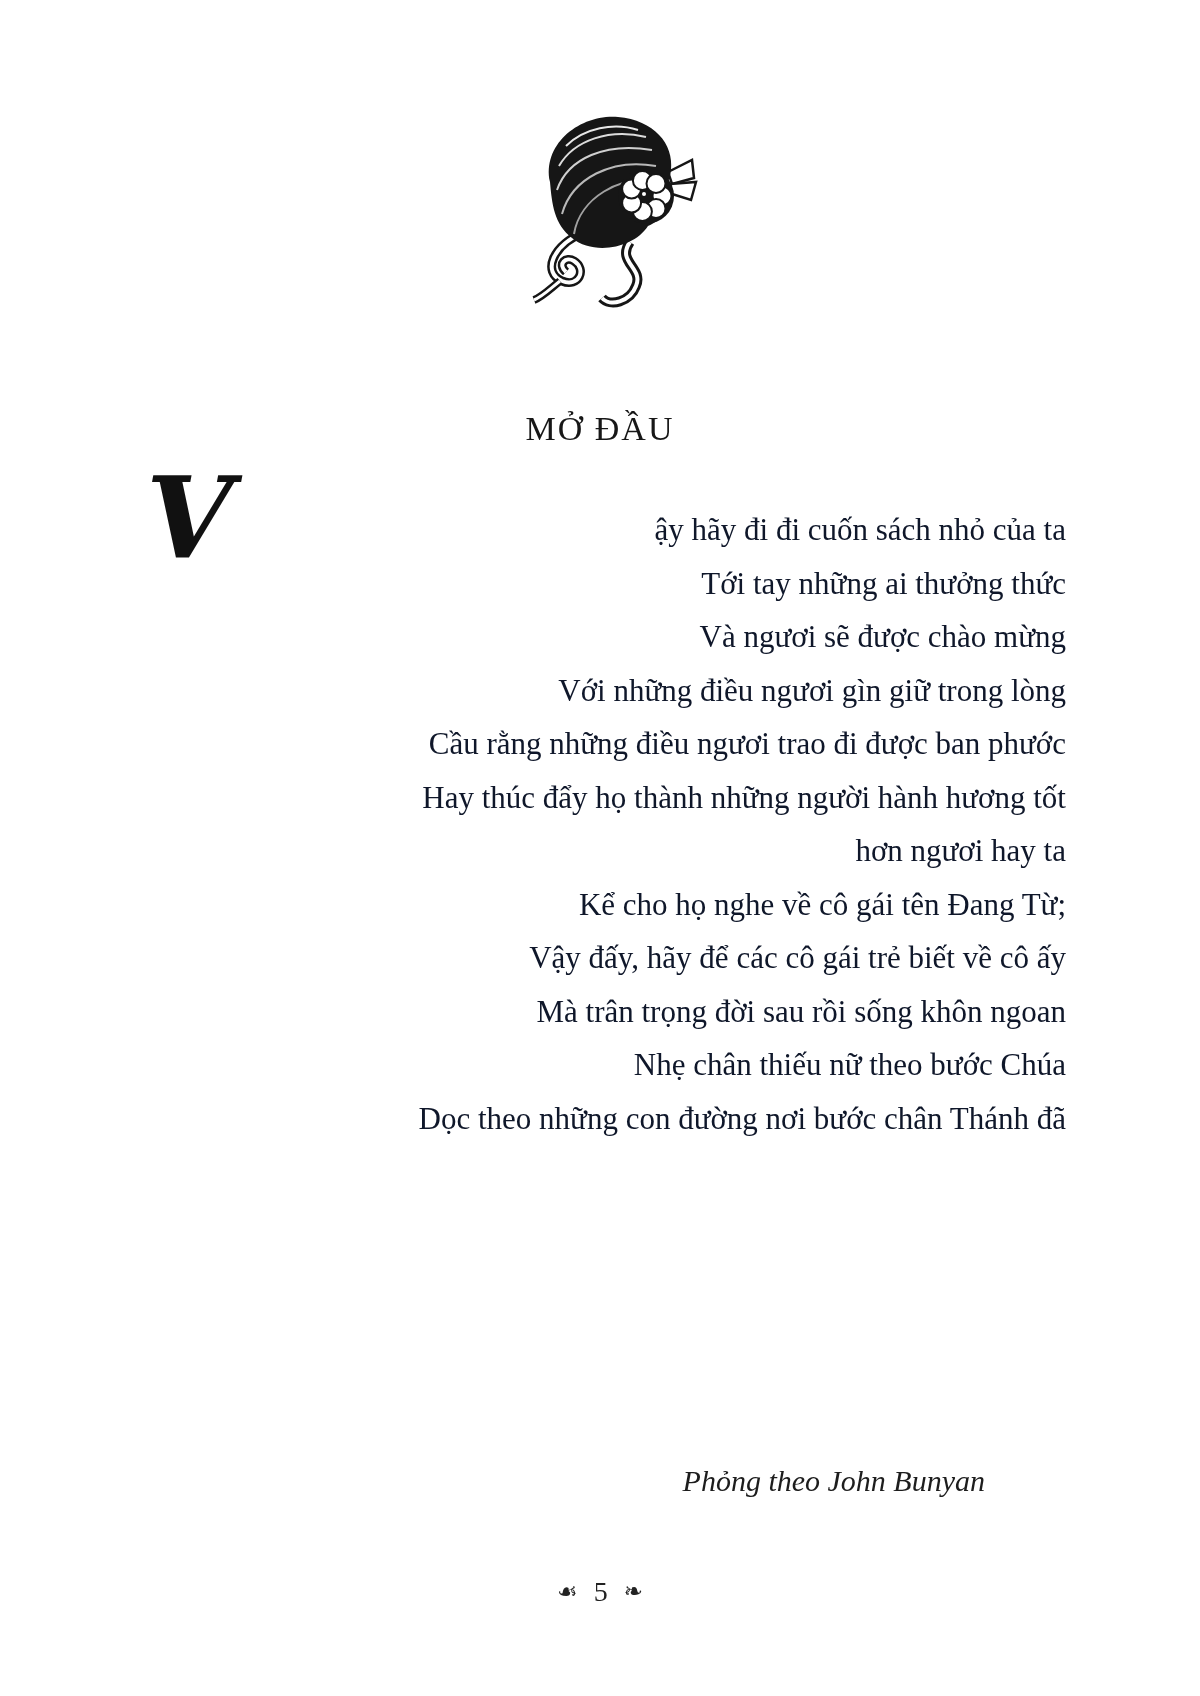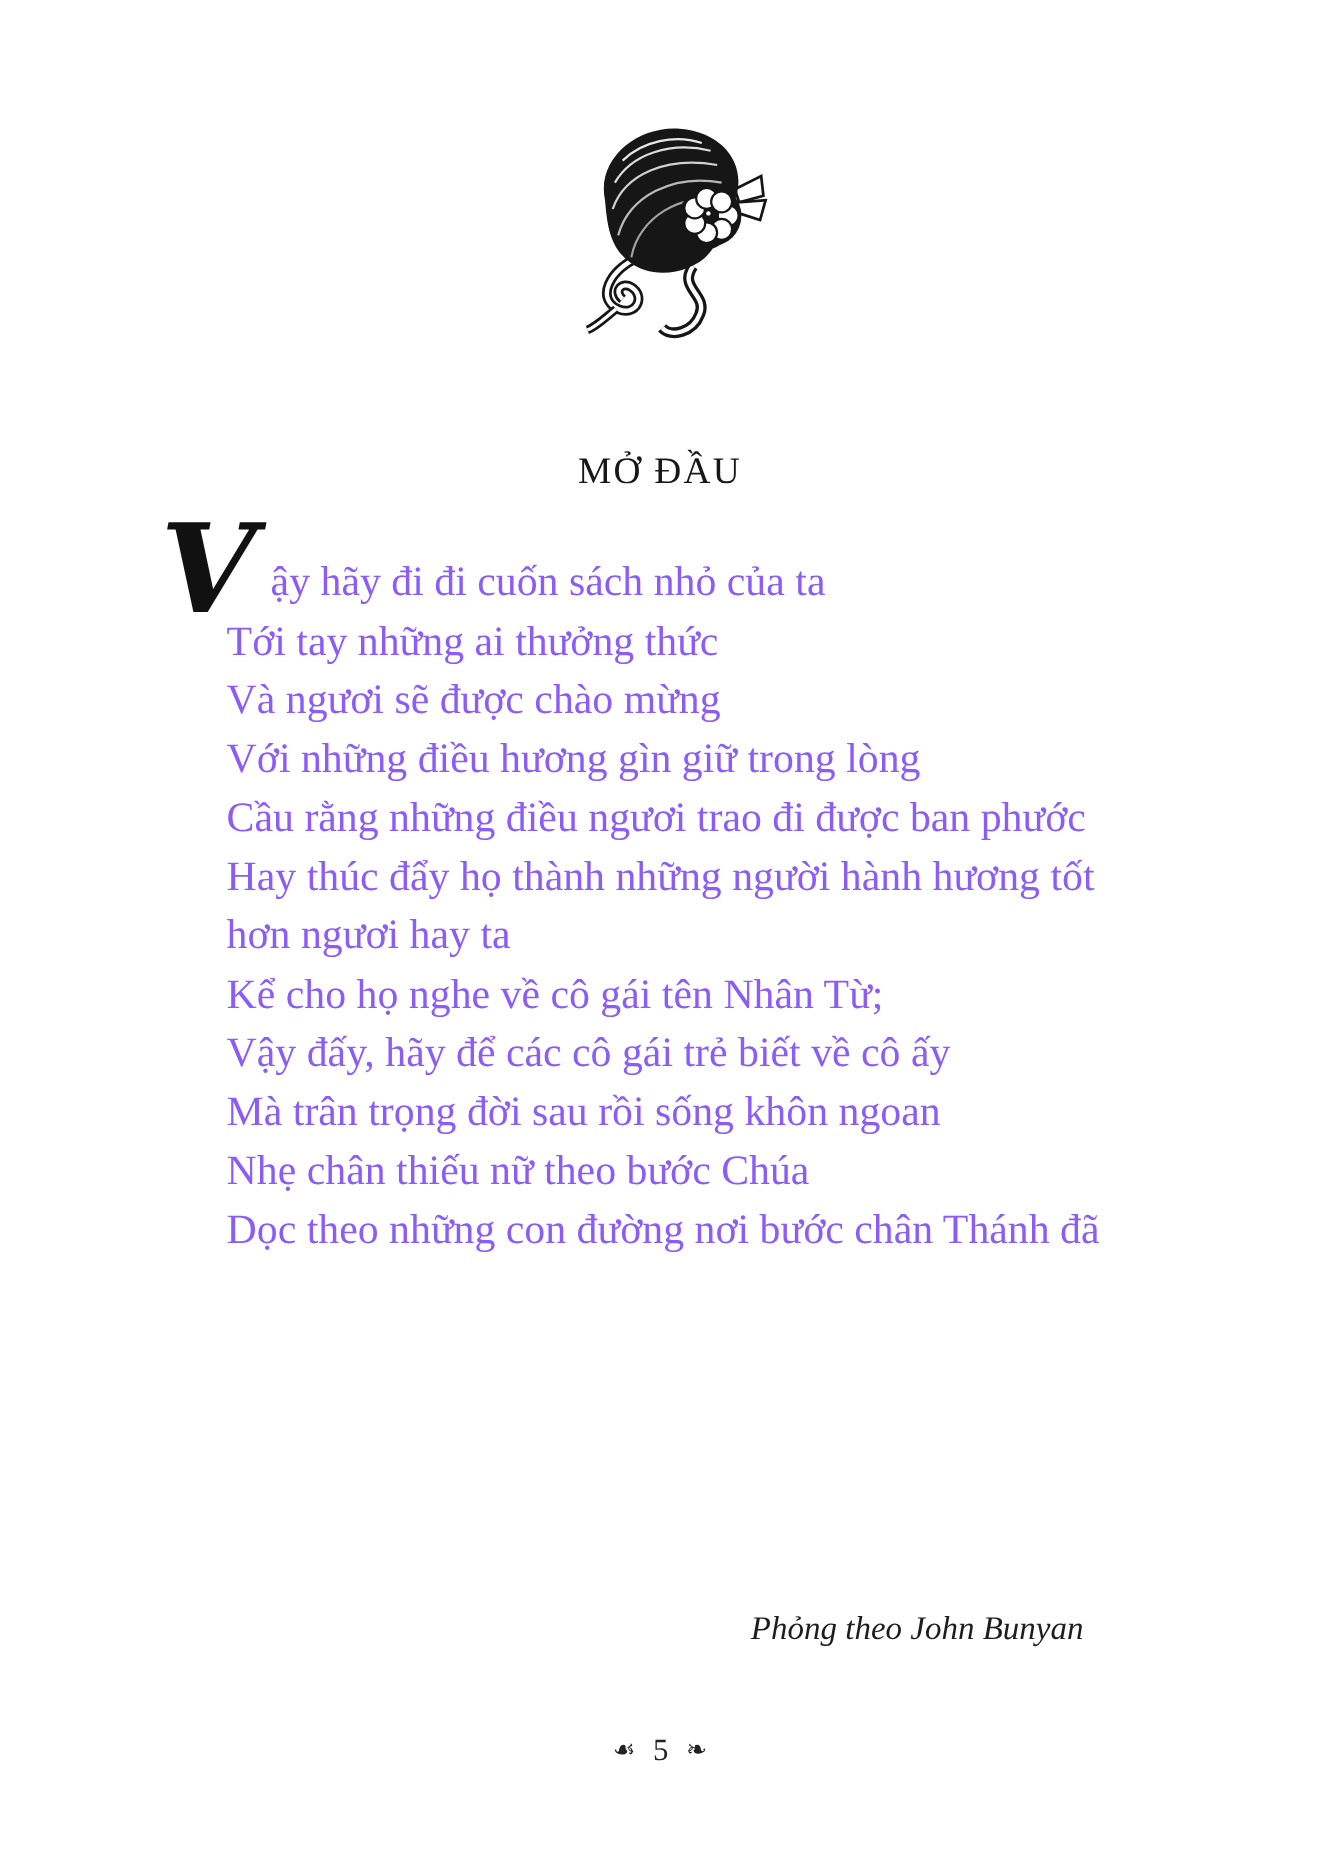--- a/index.html
+++ b/index.html
@@ -31,23 +31,24 @@
     text-align: center;
     font-size: 34px;
     letter-spacing: 2px;
     color: #171717;
   }
   .poem {
     position: absolute;
     left: 206px;
     top: 503px;
     width: 860px;
-    font-size: 38px;
+    font-size: 31px;
     line-height: 53.5px;
-    color: #8b5cf6;
+    color: #0f172a;
+    text-align: right;
   }
   .poem-line { white-space: nowrap; }
   .poem-line.first { padding-left: 40px; }
   .drop-cap {
     position: absolute;
     left: 146px;
     top: 462px;
     font-family: "DejaVu Serif", "Liberation Serif", serif;
     font-style: italic;
     font-weight: bold;
@@ -124,25 +125,25 @@
   </div>
 
   <div class="chapter-title">MỞ ĐẦU</div>
 
   <div class="drop-cap">V</div>
 
   <div class="poem">
     <div class="poem-line first">ậy hãy đi đi cuốn sách nhỏ của ta</div>
     <div class="poem-line">Tới tay những ai thưởng thức</div>
     <div class="poem-line">Và ngươi sẽ được chào mừng</div>
-    <div class="poem-line">Với những điều hương gìn giữ trong lòng</div>
+    <div class="poem-line">Với những điều ngươi gìn giữ trong lòng</div>
     <div class="poem-line">Cầu rằng những điều ngươi trao đi được ban phước</div>
     <div class="poem-line">Hay thúc đẩy họ thành những người hành hương tốt</div>
     <div class="poem-line">hơn ngươi hay ta</div>
-    <div class="poem-line">Kể cho họ nghe về cô gái tên Nhân Từ;</div>
+    <div class="poem-line">Kể cho họ nghe về cô gái tên Đang Từ;</div>
     <div class="poem-line">Vậy đấy, hãy để các cô gái trẻ biết về cô ấy</div>
     <div class="poem-line">Mà trân trọng đời sau rồi sống khôn ngoan</div>
     <div class="poem-line">Nhẹ chân thiếu nữ theo bước Chúa</div>
     <div class="poem-line">Dọc theo những con đường nơi bước chân Thánh đã</div>
   </div>
 
   <div class="attribution">Phỏng theo John Bunyan</div>
 
   <div class="footer">
     <span class="fleuron">☙</span><span>5</span><span class="fleuron">❧</span>

